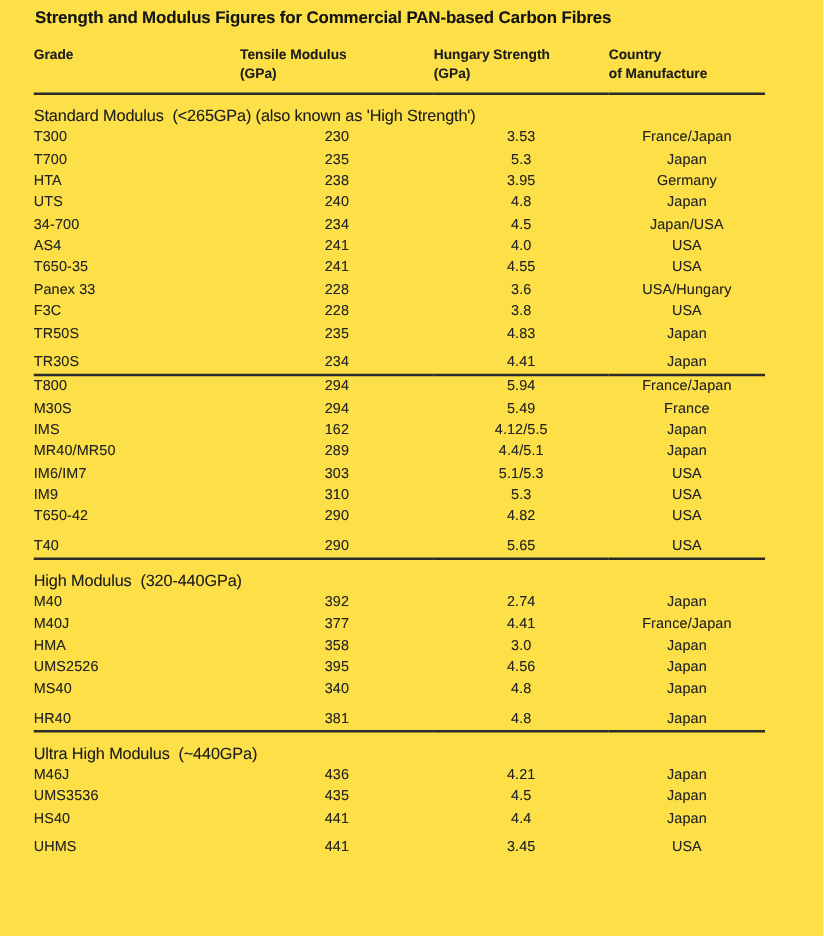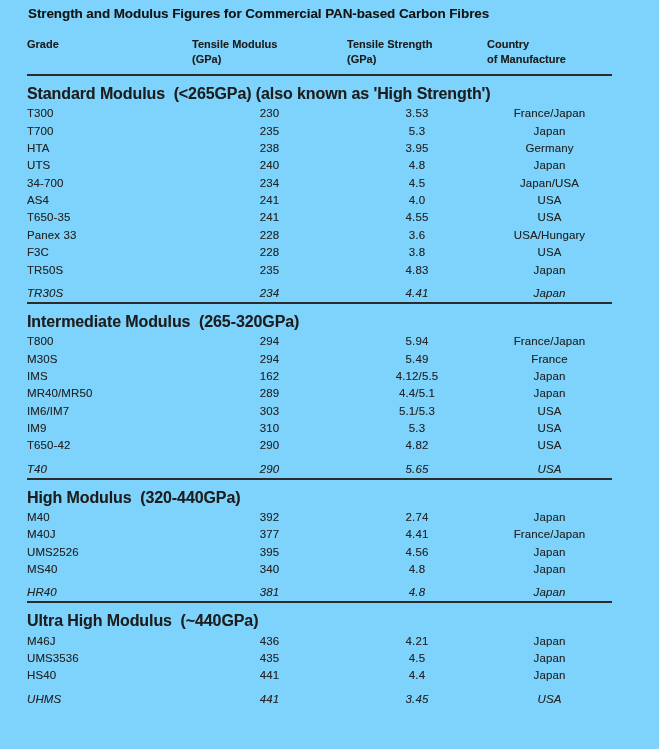--- a/index.html
+++ b/index.html
@@ -5,21 +5,21 @@
   html, body {
     margin: 0;
     padding: 0;
     background: #ffffff;
   }
   .page {
     position: relative;
     width: 659px;
     height: 749px;
     box-sizing: border-box;
-    background: #7dd3fc;
+    background: #fde047;
     padding: 6px 0 0 27px;
     font-family: "Liberation Sans", "DejaVu Sans", sans-serif;
     color: #242424;
     text-shadow: 0 0 0.5px rgba(40,40,40,0.35);
     overflow: hidden;
   }
   .doc-title {
     font-size: 13.5px;
     font-weight: bold;
     letter-spacing: -0.1px;
@@ -46,37 +46,37 @@
     padding: 6px 0 7px 0;
     color: #1d1d1d;
   }
   thead th:first-child { text-align: left; }
   .h-label, .h-sub { line-height: 15px; }
 
   tbody { border-bottom: 2.5px solid #2b2b2b; }
   tbody:last-of-type { border-bottom: none; }
 
   tr.section-row td {
-    font-size: 16px;
-    font-weight: bold;
+    font-size: 13px;
+    font-weight: normal;
     text-align: left;
     padding: 9px 0 2px 0;
     white-space: pre;
     color: #1d1d1d;
     letter-spacing: -0.1px;
   }
   td.data-cell {
     font-size: 11.5px;
     line-height: 13px;
     padding: 2.2px 0;
     text-align: center;
     letter-spacing: 0.1px;
   }
   td.data-cell:first-child { text-align: left; }
-  tbody tr.data-row:last-child td { padding-top: 8px; font-style: italic; }
+  tbody tr.data-row:last-child td { padding-top: 8px; }
 </style>
 </head>
 <body>
 
 <div class="page">
   <h1 class="doc-title">Strength and Modulus Figures for Commercial PAN-based Carbon Fibres</h1>
   <table class="fibre-table">
     <colgroup>
       <col class="c-grade">
       <col class="c-modulus">
@@ -86,21 +86,21 @@
     <thead>
         <tr>
           <th>
             <div class="h-label">Grade</div>
           </th>
           <th>
             <div class="h-label">Tensile Modulus</div>
             <div class="h-sub">(GPa)</div>
           </th>
           <th>
-            <div class="h-label">Tensile Strength</div>
+            <div class="h-label">Hungary Strength</div>
             <div class="h-sub">(GPa)</div>
           </th>
           <th>
             <div class="h-label">Country</div>
             <div class="h-sub">of Manufacture</div>
           </th>
         </tr>
       </thead>
   <tbody>
         <tr class="section-row">
@@ -167,23 +167,20 @@
           <td class="data-cell">Japan</td>
         </tr>
         <tr class="data-row">
           <td class="data-cell">TR30S</td>
           <td class="data-cell">234</td>
           <td class="data-cell">4.41</td>
           <td class="data-cell">Japan</td>
         </tr>
       </tbody>
       <tbody>
-        <tr class="section-row">
-          <td colspan="4">Intermediate Modulus  (265-320GPa)</td>
-        </tr>
         <tr class="data-row">
           <td class="data-cell">T800</td>
           <td class="data-cell">294</td>
           <td class="data-cell">5.94</td>
           <td class="data-cell">France/Japan</td>
         </tr>
         <tr class="data-row">
           <td class="data-cell">M30S</td>
           <td class="data-cell">294</td>
           <td class="data-cell">5.49</td>
@@ -236,20 +233,26 @@
           <td class="data-cell">2.74</td>
           <td class="data-cell">Japan</td>
         </tr>
         <tr class="data-row">
           <td class="data-cell">M40J</td>
           <td class="data-cell">377</td>
           <td class="data-cell">4.41</td>
           <td class="data-cell">France/Japan</td>
         </tr>
         <tr class="data-row">
+          <td class="data-cell">HMA</td>
+          <td class="data-cell">358</td>
+          <td class="data-cell">3.0</td>
+          <td class="data-cell">Japan</td>
+        </tr>
+        <tr class="data-row">
           <td class="data-cell">UMS2526</td>
           <td class="data-cell">395</td>
           <td class="data-cell">4.56</td>
           <td class="data-cell">Japan</td>
         </tr>
         <tr class="data-row">
           <td class="data-cell">MS40</td>
           <td class="data-cell">340</td>
           <td class="data-cell">4.8</td>
           <td class="data-cell">Japan</td>

